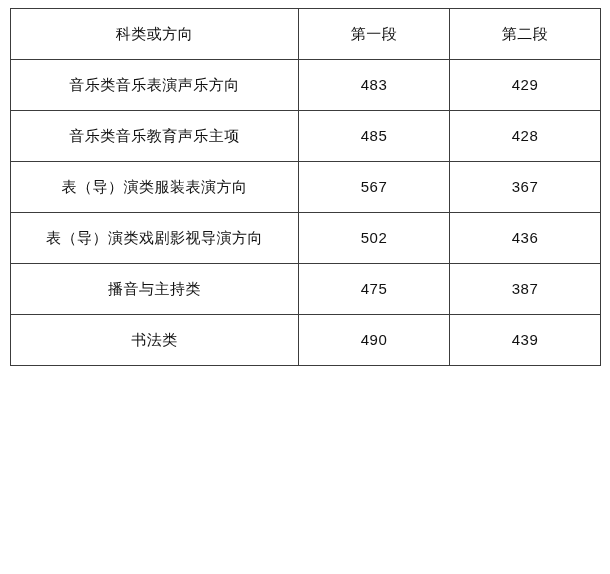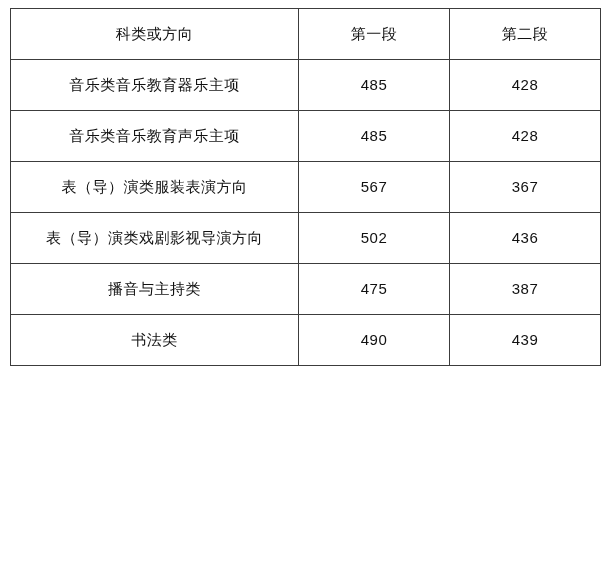--- a/index.html
+++ b/index.html
@@ -70,23 +70,23 @@
     </colgroup>
     <thead>
       <tr>
         <th class="head-cell">科类或方向</th>
         <th class="head-cell">第一段</th>
         <th class="head-cell">第二段</th>
       </tr>
     </thead>
     <tbody>
       <tr>
-        <td class="name-cell">音乐类音乐教育器乐主项</td>
-        <td class="num-cell">485</td>
-        <td class="num-cell">428</td>
+        <td class="name-cell">音乐类音乐表演声乐方向</td>
+        <td class="num-cell">483</td>
+        <td class="num-cell">429</td>
       </tr>
       <tr>
         <td class="name-cell">音乐类音乐教育声乐主项</td>
         <td class="num-cell">485</td>
         <td class="num-cell">428</td>
       </tr>
       <tr>
         <td class="name-cell">表（导）演类服装表演方向</td>
         <td class="num-cell">567</td>
         <td class="num-cell">367</td>

